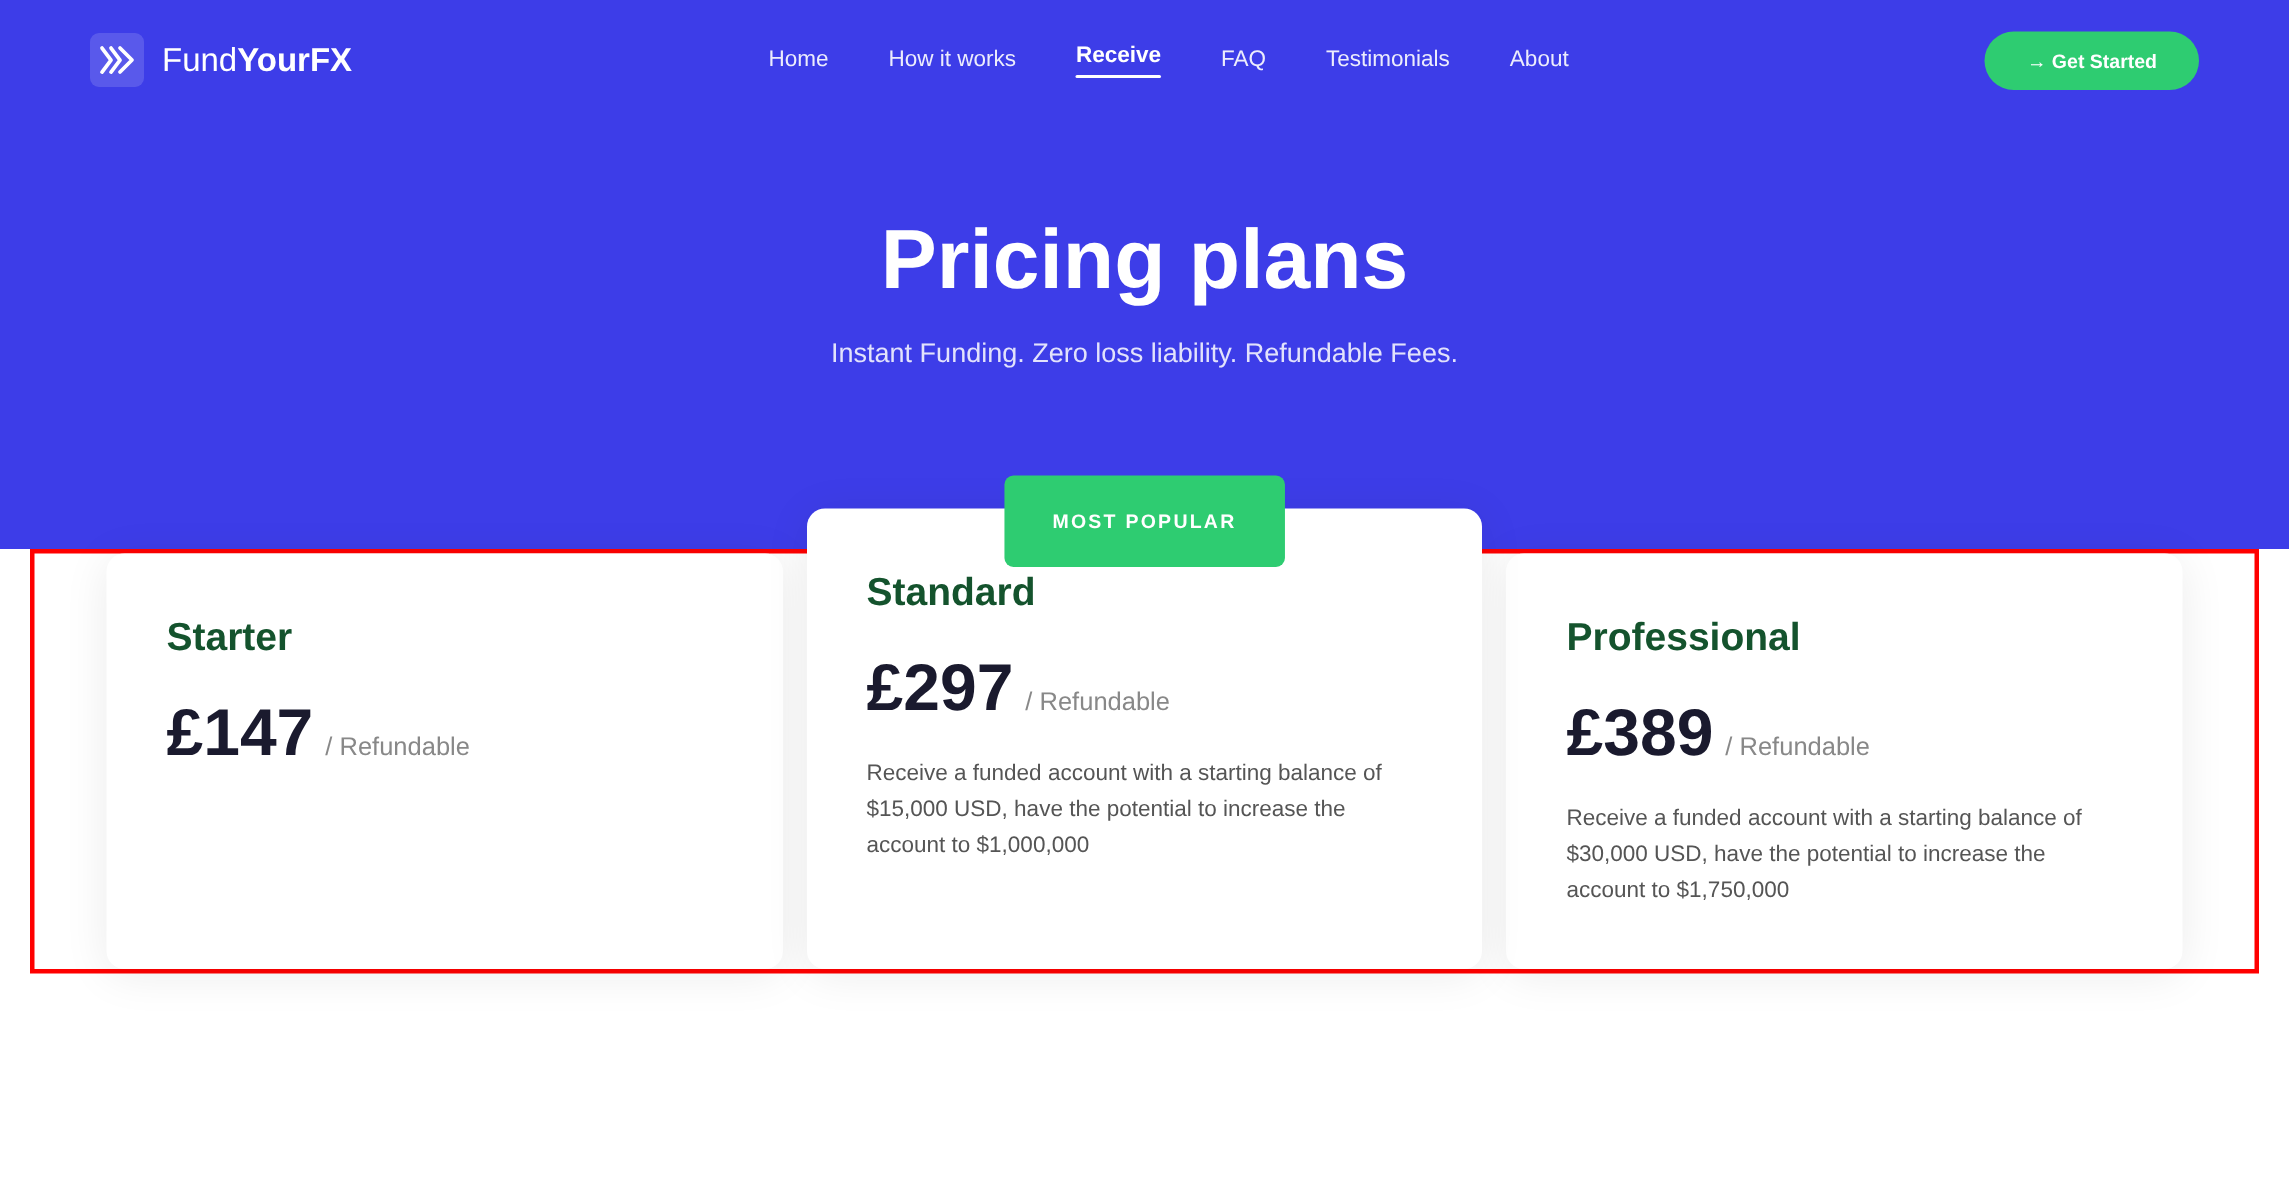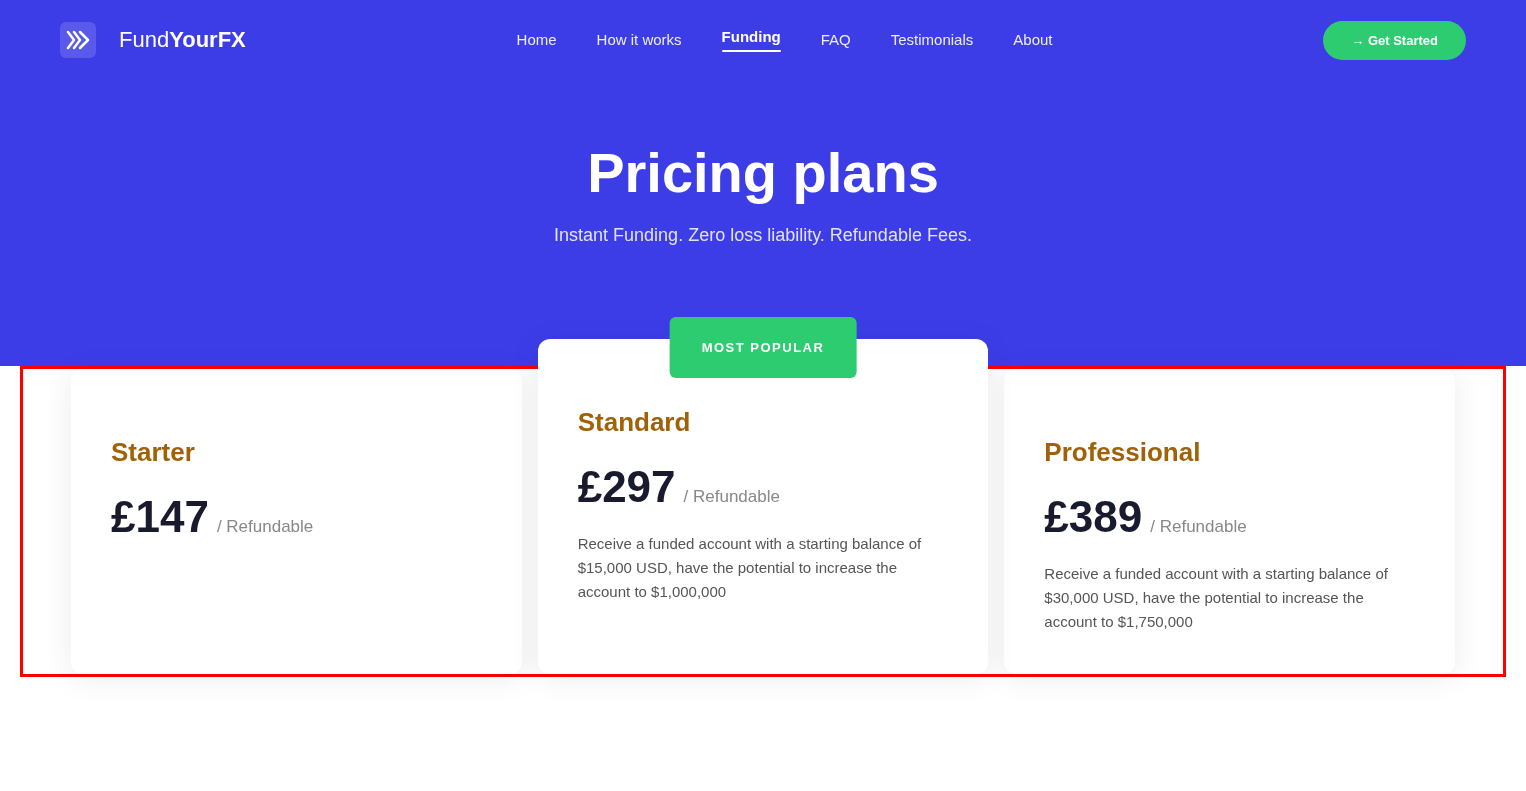--- a/index.html
+++ b/index.html
@@ -12,21 +12,21 @@
       display: flex;
       align-items: center;
       justify-content: space-between;
       padding: 0 60px;
       height: 80px;
       background: #3d3de8;
     }
     .logo {
       display: flex;
       align-items: center;
-      gap: 23px;
+      gap: 12px;
       color: #fff;
       font-size: 22px;
       font-weight: 700;
       text-decoration: none;
     }
     .logo-icon {
       width: 36px;
       height: 36px;
     }
     .logo .brand-fund { font-weight: 400; }
@@ -141,23 +141,22 @@
     }
 
     .card.middle {
       z-index: 5;
       margin-top: -30px;
     }
 
     .card-plan-name {
       font-size: 26px;
       font-weight: 700;
-      color: #a16207;
+      color: #14532d;
       margin-bottom: 24px;
-      margin-top: 28px;
     }
 
     .card-price-row {
       display: flex;
       align-items: baseline;
       gap: 8px;
       margin-bottom: 20px;
     }
     .card-price {
       font-size: 44px;
@@ -186,21 +185,21 @@
       <path d="M8 10 L14 18 L8 26 M14 10 L20 18 L14 26 M20 10 L28 18 L20 26" stroke="white" stroke-width="2.5" stroke-linecap="round" stroke-linejoin="round" fill="none"></path>
     </svg>
     <span>
       <span class="brand-fund">Fund</span><span class="brand-your">Your</span><span class="brand-fx">FX</span>
     </span>
   </a>
 
   <ul class="nav-links">
     <li><a href="#">Home</a></li>
     <li><a href="#">How it works</a></li>
-    <li><a href="#" class="active">Funding</a></li>
+    <li><a href="#" class="active">Receive</a></li>
     <li><a href="#">FAQ</a></li>
     <li><a href="#">Testimonials</a></li>
     <li><a href="#">About</a></li>
   </ul>
 
   <button class="cta-btn">→ Get Started</button>
 </nav>
 
 <div class="hero">
   <h1>Pricing plans</h1>

